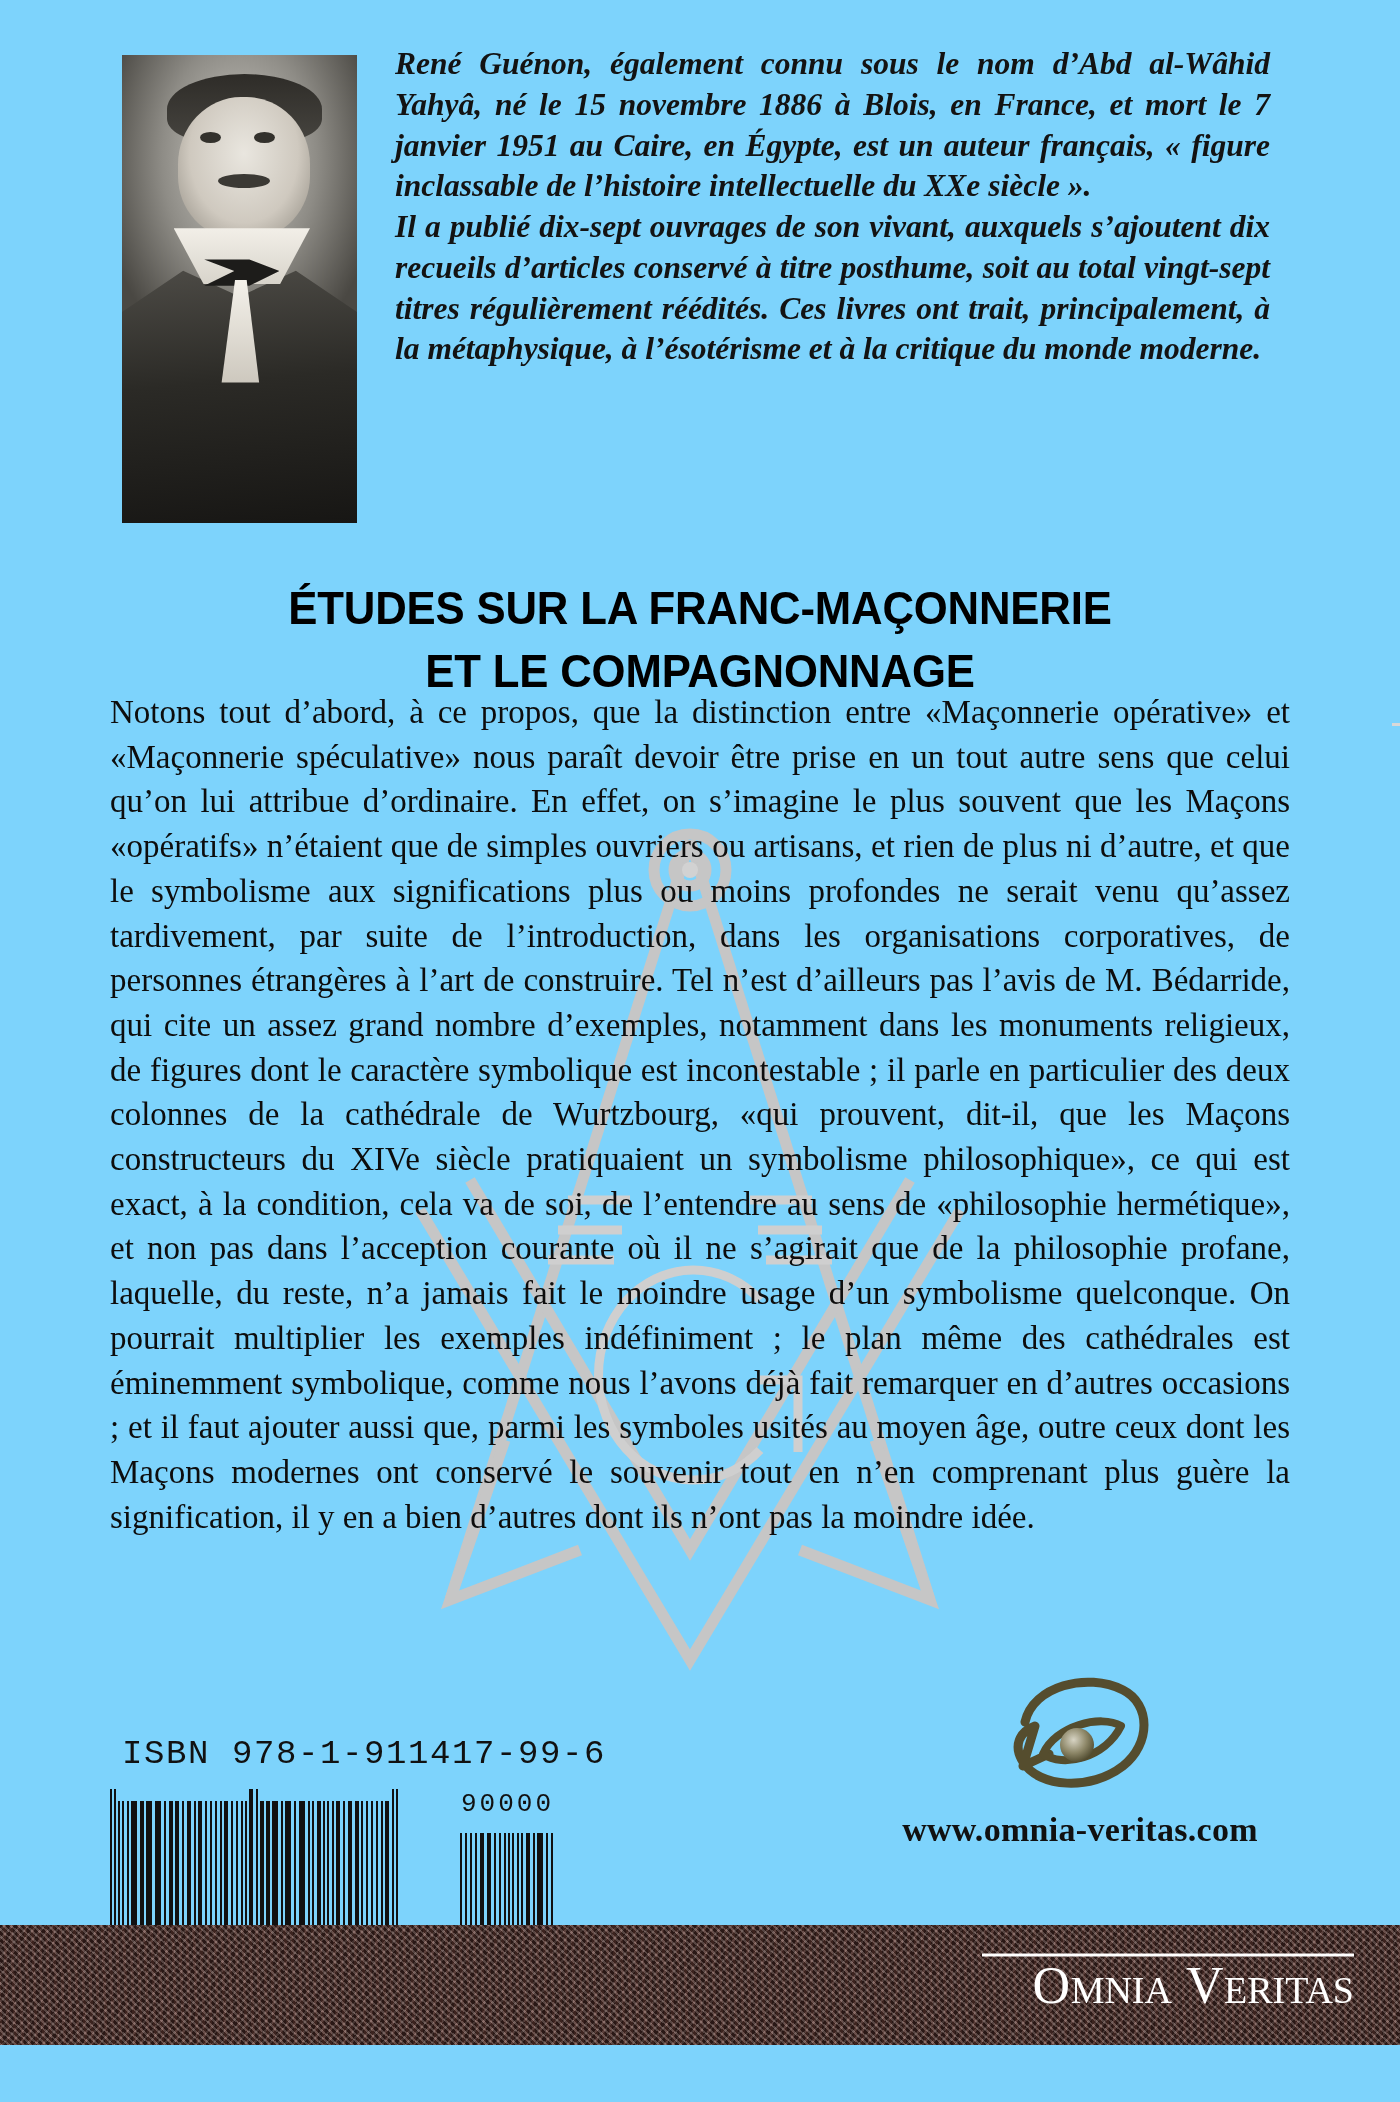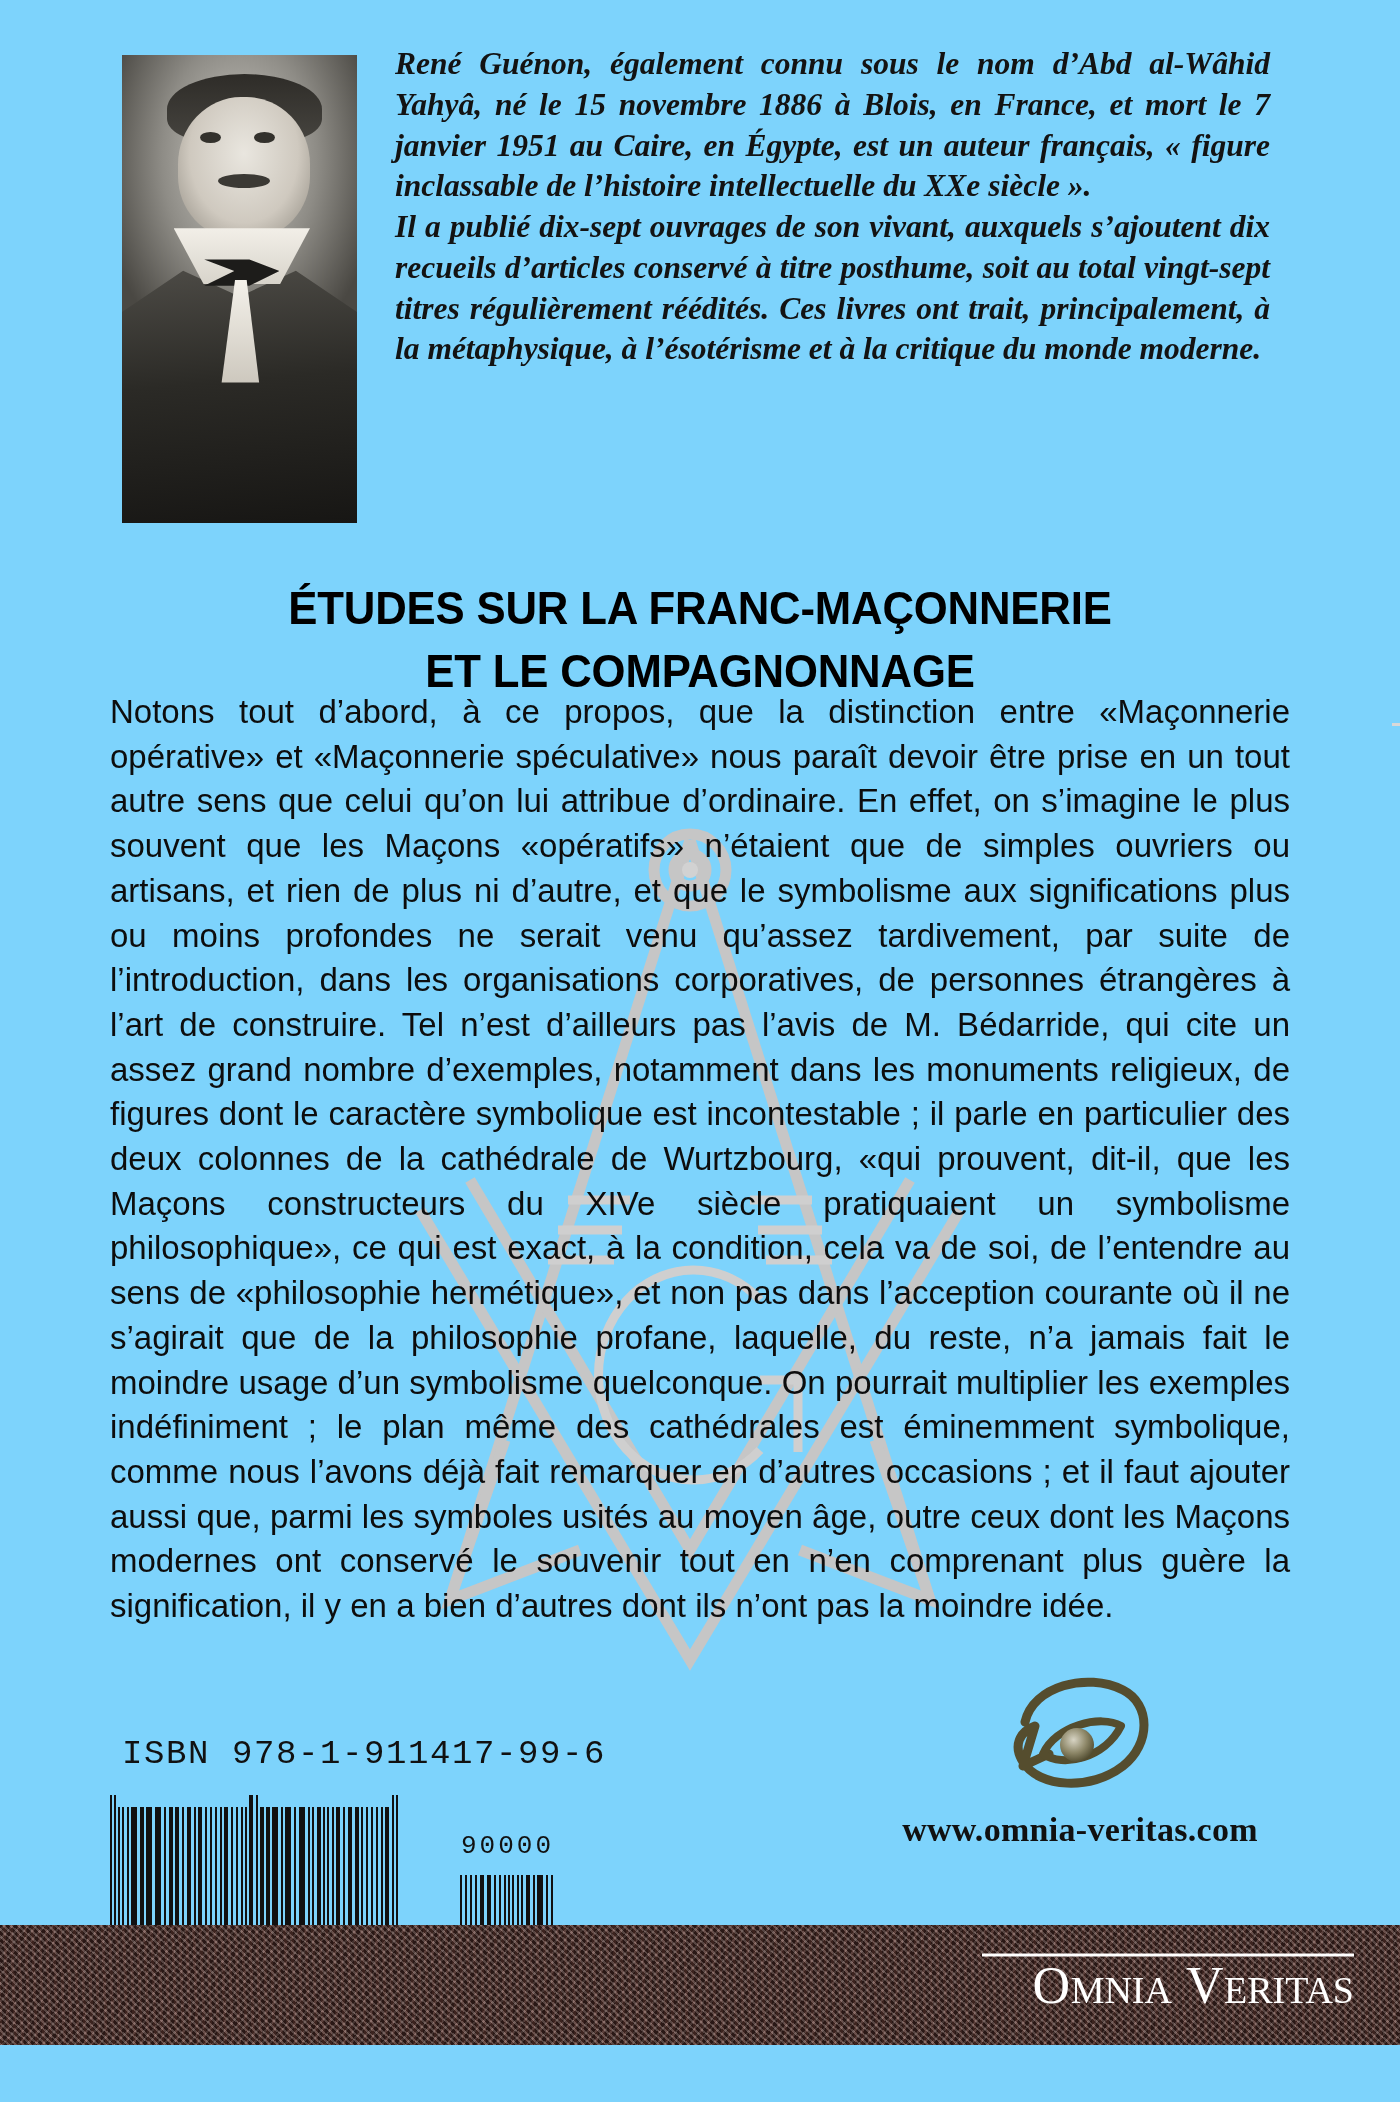--- a/index.html
+++ b/index.html
@@ -159,21 +159,21 @@
     transform: scaleX(0.93);
     transform-origin: center;
   }
 
   
   .body-text {
     position: absolute;
     left: 110px;
     top: 690px;
     width: 1180px;
-    font-family: Liberation Sans, sans-serif;
+    font-family: Liberation Serif, serif;
     font-size: 33px;
     line-height: 1.355;
     color: #0d0d0d;
     text-align: justify;
     text-justify: inter-word;
     z-index: 3;
   }
   .body-text p { margin: 0; }
 
   
@@ -187,22 +187,22 @@
   .isbn-text {
     font-family: "Liberation Mono", "DejaVu Sans Mono", monospace;
     font-size: 34px;
     letter-spacing: 1.6px;
     color: #111;
     white-space: nowrap;
     margin-left: 12px;
   }
   .barcode-row {
     display: flex;
-    align-items: flex-end;
-    margin-top: 22px;
+    align-items: flex-start;
+    margin-top: 16px;
     gap: 43px;
   }
   .bc-main { width: 300px; }
   .bc-addon { width: 110px; margin-left: 16px; }
   .addon-digits {
     font-family: "Liberation Mono", "DejaVu Sans Mono", monospace;
     font-size: 26px;
     letter-spacing: 3px;
     color: #111;
     text-align: center;

